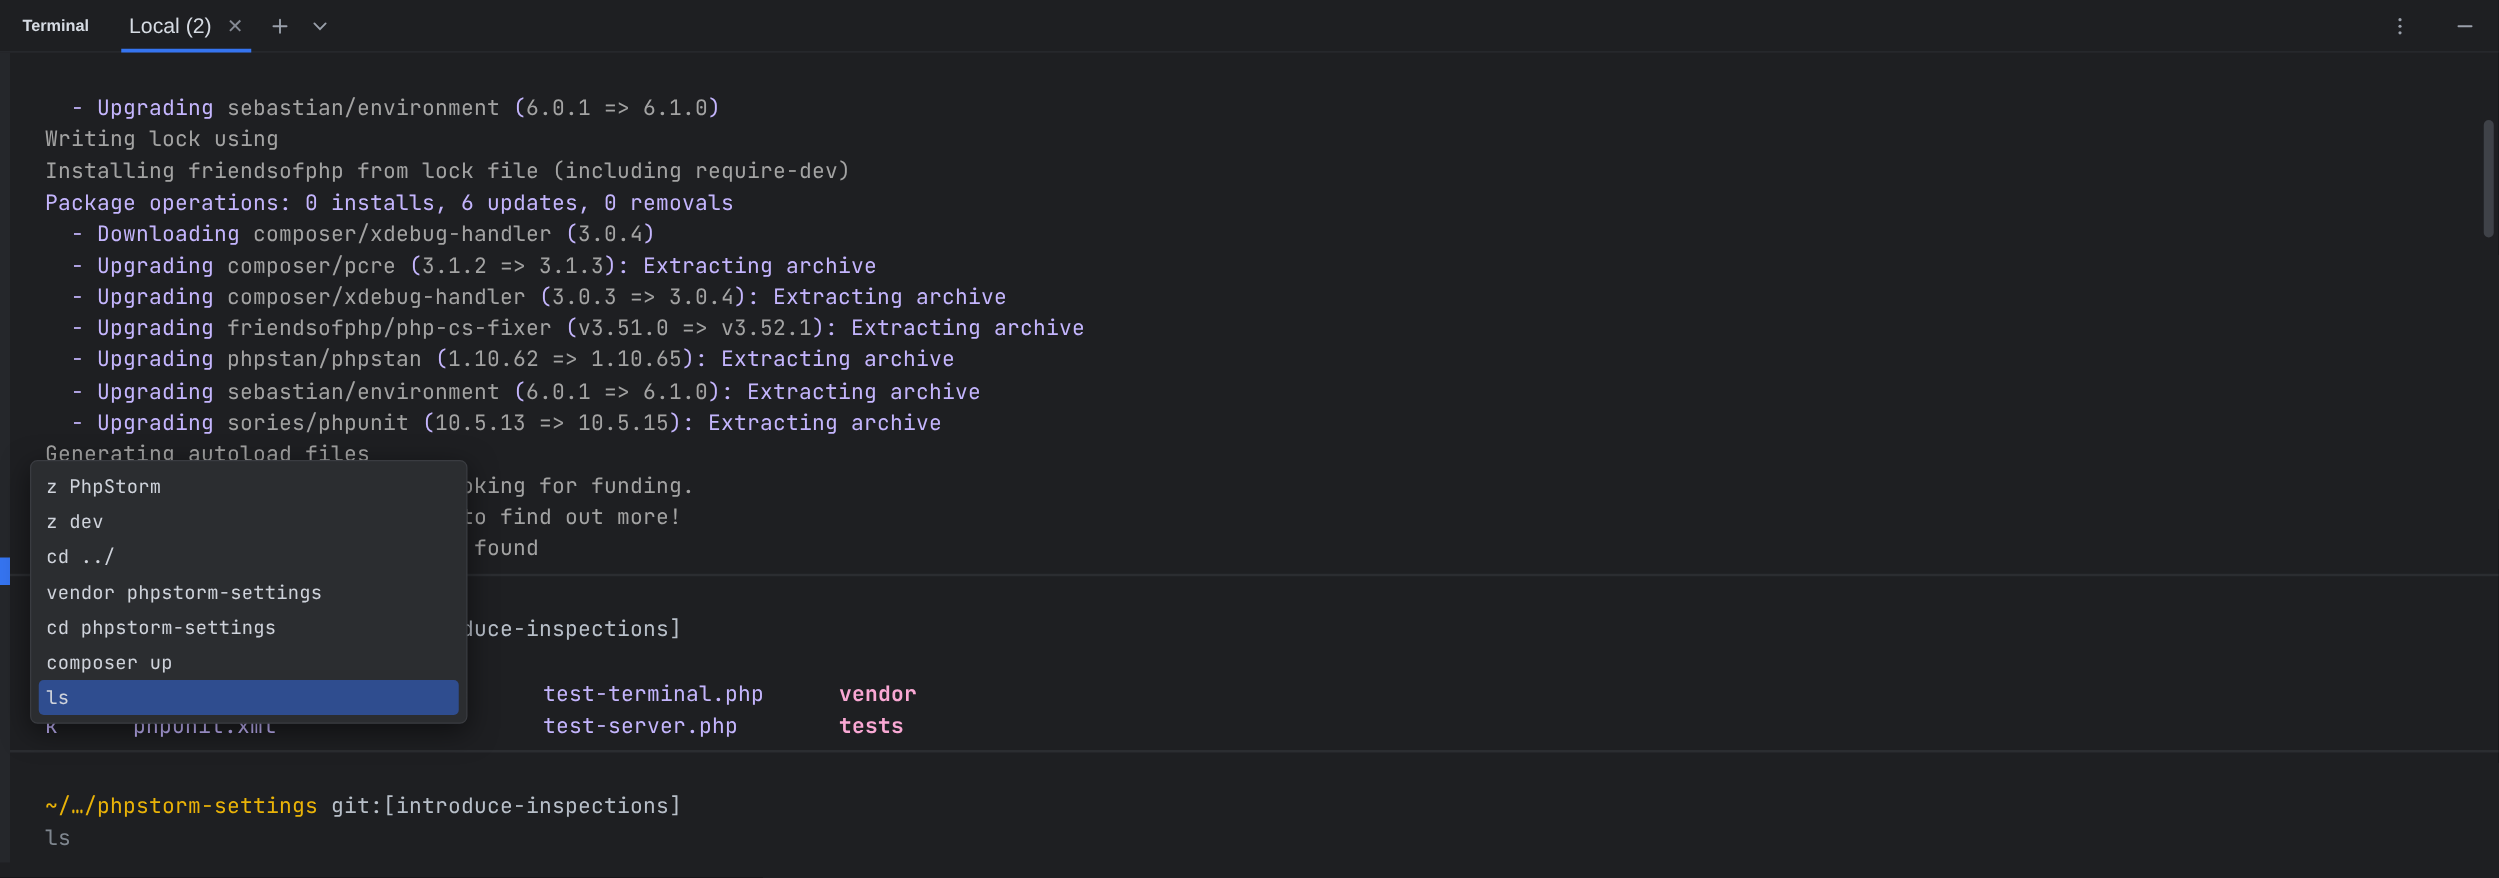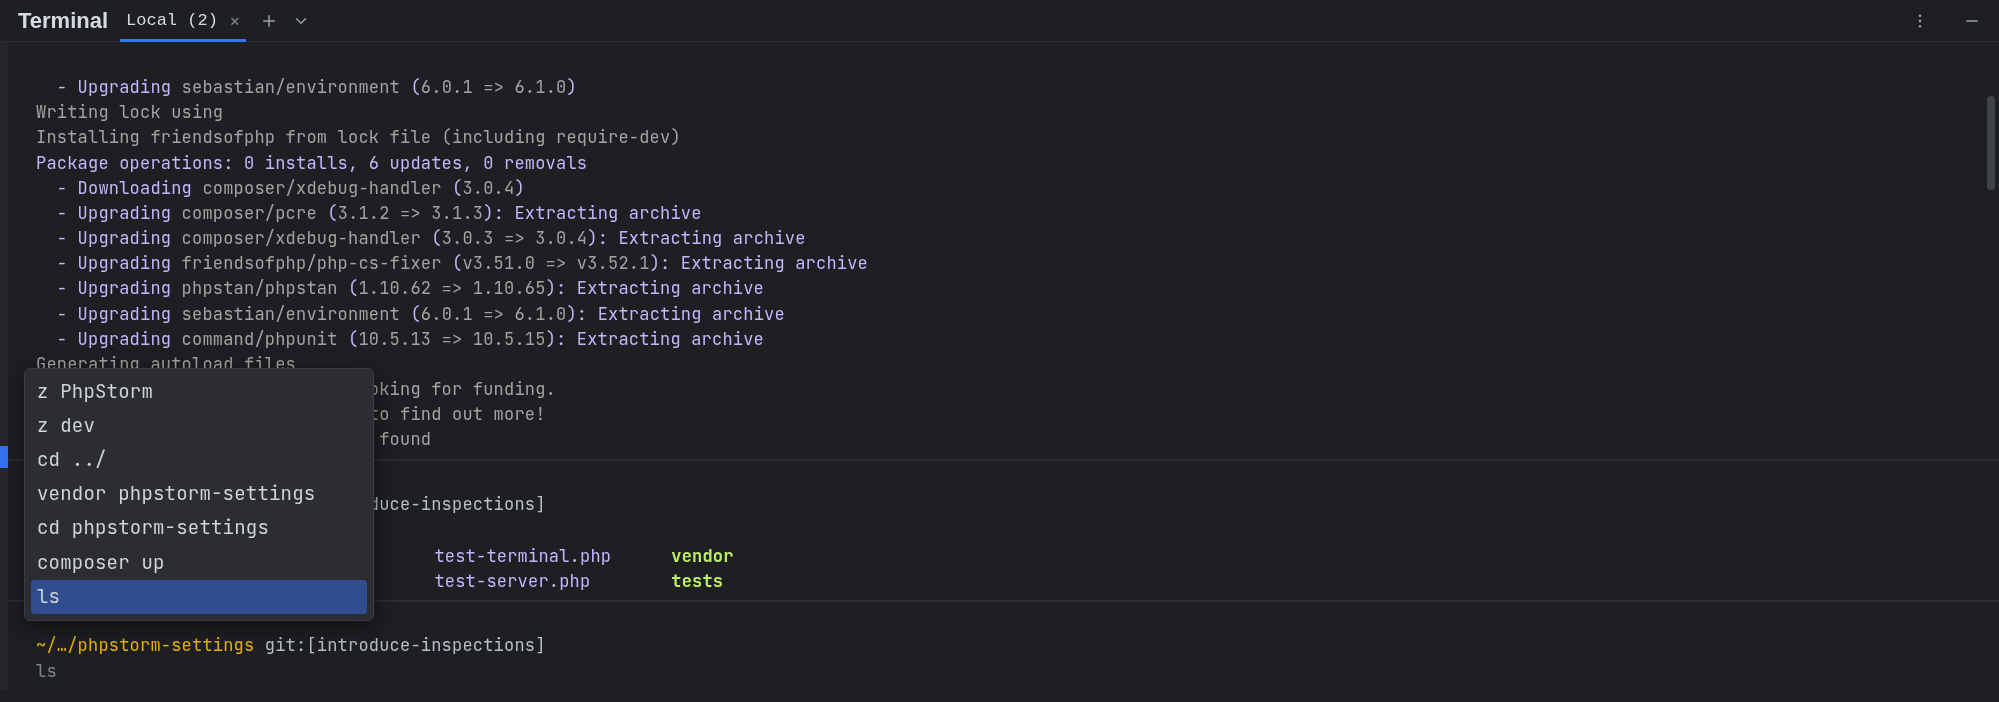--- a/index.html
+++ b/index.html
@@ -14,29 +14,29 @@
     display: flex;
     align-items: center;
     height: 42px;
     border-bottom: 1px solid #2a2c30;
     padding: 0 10px 0 18px;
     background: #1e1f22;
     position: relative;
   }
   .tabbar .title {
     font-family: -apple-system, "Segoe UI", sans-serif;
-    font-size: 22px;
+    font-size: 13px;
     font-weight: 700;
     color: #d6dbe3;
-    margin-right: 12px;
+    margin-right: 26px;
   }
   .tab {
     display: flex;
     align-items: center;
-    font-family: Liberation Mono, monospace;
+    font-family: Liberation Sans, sans-serif;
     font-size: 17px;
     color: #d6dbe3;
     padding: 0 6px;
     height: 100%;
     position: relative;
     text-align: right;
   }
   .tab .close {
     font-size: 16px;
     color: #848993;
@@ -74,42 +74,42 @@
     height: 22px;
     background: #3574f0;
   }
   .term {
     padding-left: 36px;
     white-space: pre;
   }
   .w  { color: #c4b5fd; }
   .g  { color: #a3a3a3; }
   .gr { color: #7f868f; }
-  .dir { color: #bef264; font-weight: 600; }
+  .dir { color: #f9a8d4; font-weight: 600; }
 
   .divider {
     height: 2px;
     background: #2b2d31;
     margin: 6px 0;
   }
 
   .prompt-path { color: #eab308; }
   .prompt-git  { color: #b8bfc9; }
 
   .hist {
     position: absolute;
     left: 24px;
     top: 326px;
     width: 350px;
     background: #2b2d30;
     border: 1px solid #3a3c41;
     border-radius: 6px;
     box-shadow: 0 6px 22px rgba(0,0,0,.5);
     padding: 6px 0;
-    font-size: 19px;
+    font-size: 15px;
   }
   .hist-item {
     padding: 3px 12px;
     color: #cfd3db;
   }
   .hist-item.sel {
     background: #2f4d8f;
     margin: 0 6px;
     border-radius: 4px;
     padding: 3px 6px;
@@ -169,21 +169,21 @@
 <span class="w">  - Upgrading </span><span class="g">sebastian/environment</span><span class="w"> (</span><span class="g">6.0.1 =&gt; 6.1.0</span><span class="w">)</span>
 <span class="g">Writing lock using</span>
 <span class="g">Installing friendsofphp from lock file (including require-dev)</span>
 <span class="w">Package operations: 0 installs, 6 updates, 0 removals</span>
 <span class="w">  - Downloading </span><span class="g">composer/xdebug-handler</span><span class="w"> (</span><span class="g">3.0.4</span><span class="w">)</span>
 <span class="w">  - Upgrading </span><span class="g">composer/pcre</span><span class="w"> (</span><span class="g">3.1.2 =&gt; 3.1.3</span><span class="w">): Extracting archive</span>
 <span class="w">  - Upgrading </span><span class="g">composer/xdebug-handler</span><span class="w"> (</span><span class="g">3.0.3 =&gt; 3.0.4</span><span class="w">): Extracting archive</span>
 <span class="w">  - Upgrading </span><span class="g">friendsofphp/php-cs-fixer</span><span class="w"> (</span><span class="g">v3.51.0 =&gt; v3.52.1</span><span class="w">): Extracting archive</span>
 <span class="w">  - Upgrading </span><span class="g">phpstan/phpstan</span><span class="w"> (</span><span class="g">1.10.62 =&gt; 1.10.65</span><span class="w">): Extracting archive</span>
 <span class="w">  - Upgrading </span><span class="g">sebastian/environment</span><span class="w"> (</span><span class="g">6.0.1 =&gt; 6.1.0</span><span class="w">): Extracting archive</span>
-<span class="w">  - Upgrading </span><span class="g">command/phpunit</span><span class="w"> (</span><span class="g">10.5.13 =&gt; 10.5.15</span><span class="w">): Extracting archive</span>
+<span class="w">  - Upgrading </span><span class="g">sories/phpunit</span><span class="w"> (</span><span class="g">10.5.13 =&gt; 10.5.15</span><span class="w">): Extracting archive</span>
 <span class="g">Generating autoload files</span>
 <span class="g">49 packages you are using are looking for funding.</span>
 <span class="g">Use the `composer fund` command to find out more!</span>
 <span class="g">                          sories found</span></div>
 
   <div class="divider"></div>
 
   <div class="term">
 <span class="prompt-path">~/…/phpstorm-settings </span><span class="prompt-git">git:[introduce-inspections]</span>
 <span class="w">ls</span>

